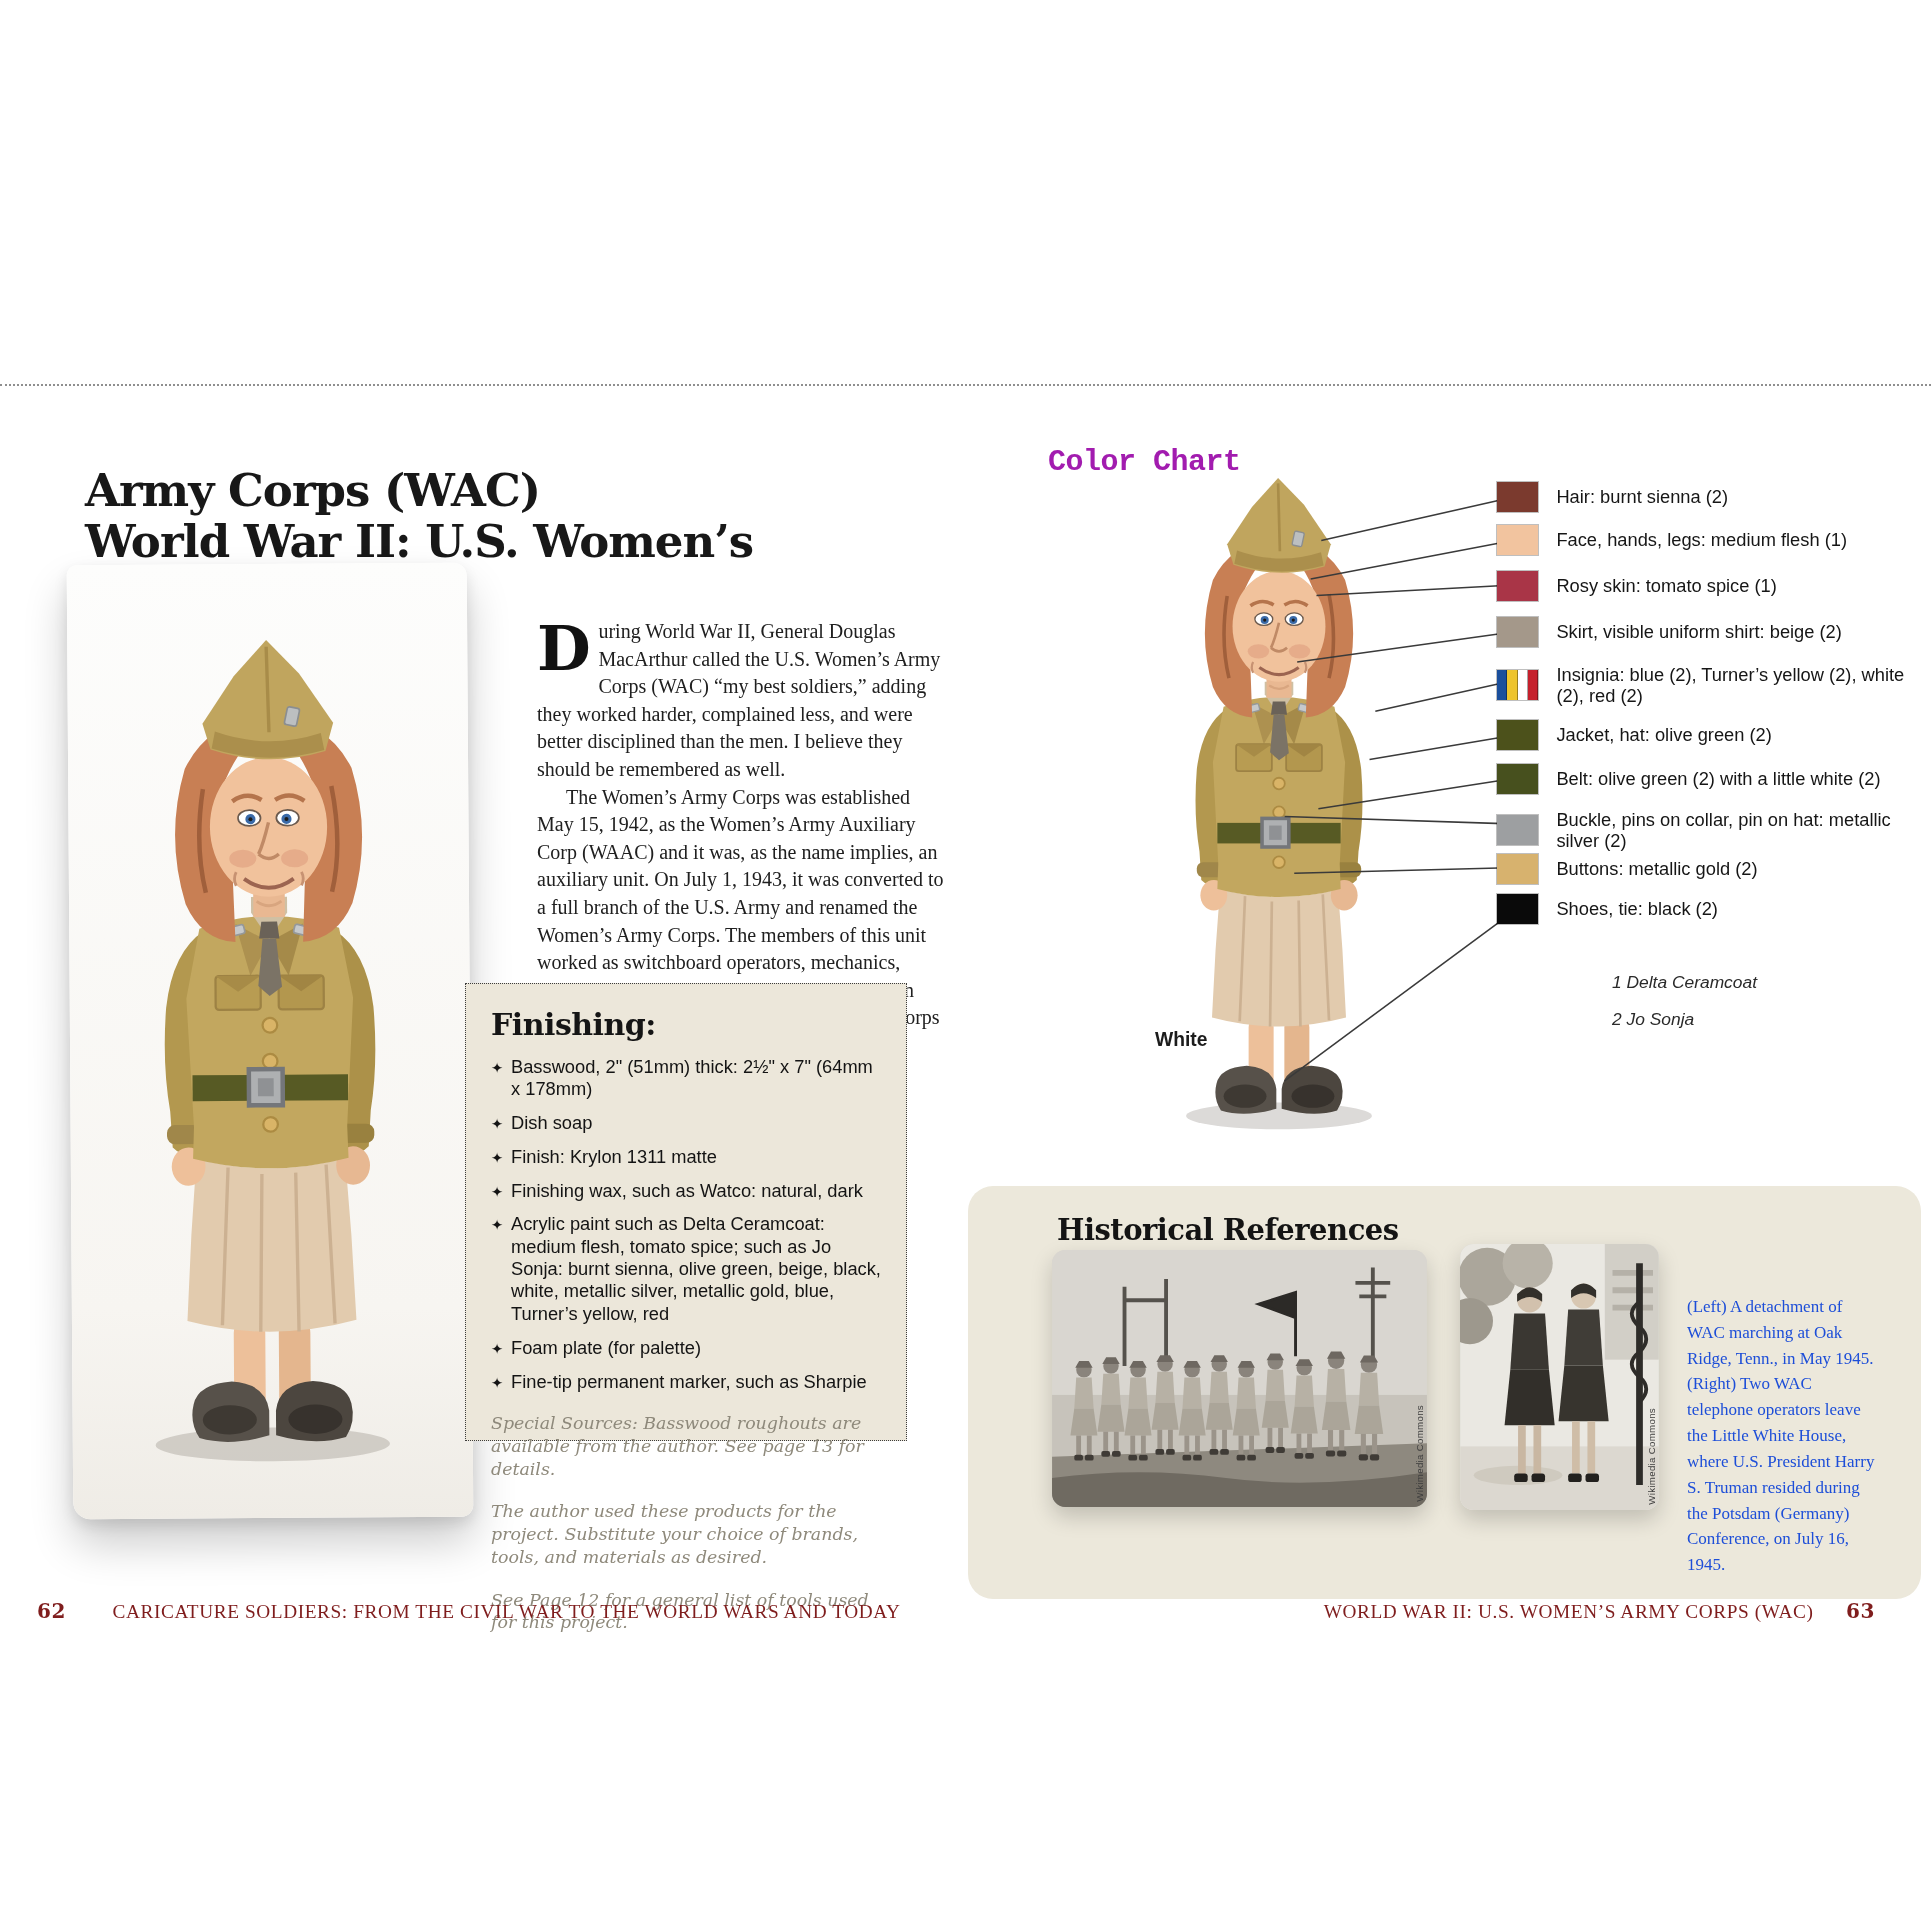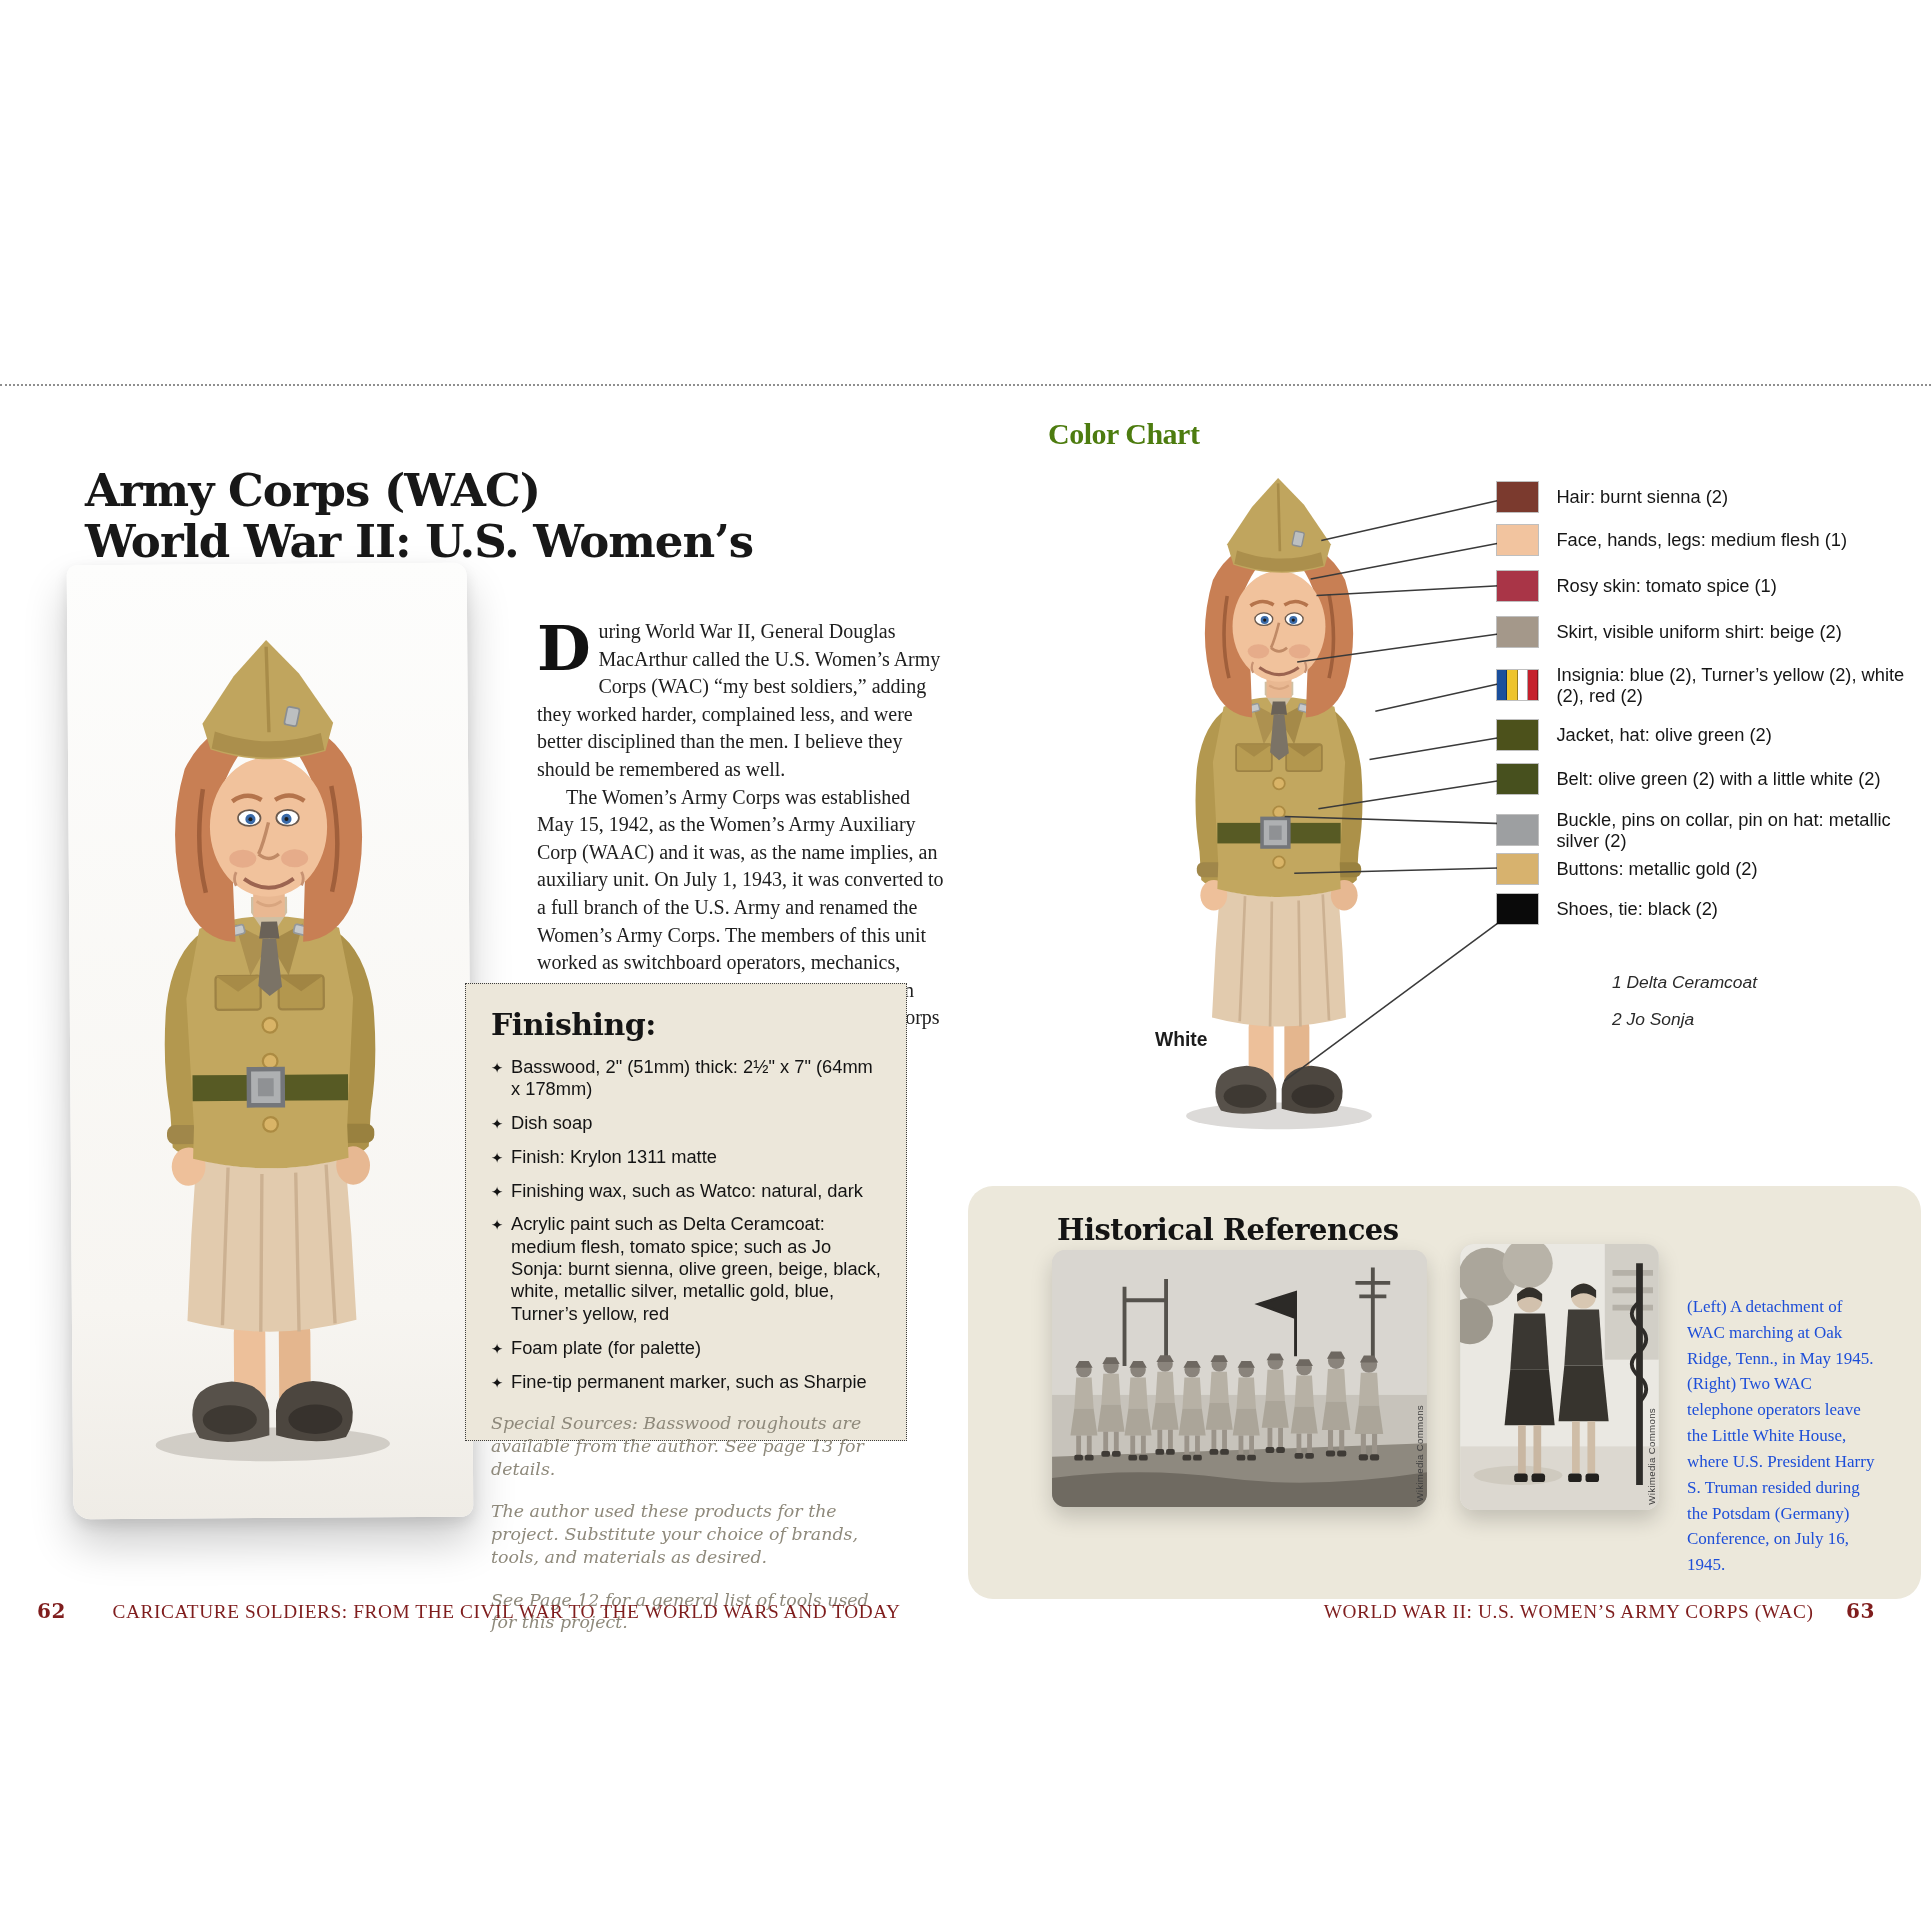--- a/index.html
+++ b/index.html
@@ -43,23 +43,23 @@
 
   .footer{position:absolute;top:1599px;font-size:19.3px;letter-spacing:0.6px;color:#7f1d1d;
           font-family:"Liberation Serif",serif;}
   .footer .pageno{font-weight:bold;font-family:"DejaVu Serif",serif;font-size:20px;}
   .footer-left{left:37px;}
   .footer-left .runtext{margin-left:41px;}
   .footer-right{right:56px;text-align:center;}
   .footer-right .runtext{margin-right:27px;}
 
   
-  .colorchart-heading{position:absolute;left:1048px;top:392px;
-                      font-family:Liberation Serif, serif;font-weight:bold;
-                      font-size:30px;letter-spacing:-0.5px;color:#4d7c0f;}
+  .colorchart-heading{position:absolute;left:1048px;top:420px;
+                      font-family:Liberation Mono, monospace;font-weight:bold;
+                      font-size:30px;letter-spacing:-0.5px;color:#a21caf;}
   .front-label{position:absolute;left:1155px;top:1029px;
                font-family:"Liberation Sans",sans-serif;font-size:19.3px;font-weight:bold;color:#1c1c1c;}
   #figure-right{position:absolute;left:1145px;top:444px;}
 
   #swatches .row{position:absolute;display:flex;align-items:center;}
   #swatches .chip{width:43px;height:32px;flex:0 0 43px;border:1px solid rgba(0,0,0,.25);
                   box-sizing:border-box;display:flex;}
   #swatches .chip .stripe{height:100%;}
   #swatches .lbl{margin-left:17.4px;width:359px;
                  font-family:"Liberation Sans",sans-serif;font-size:18.3px;line-height:1.15;color:#161616;}

